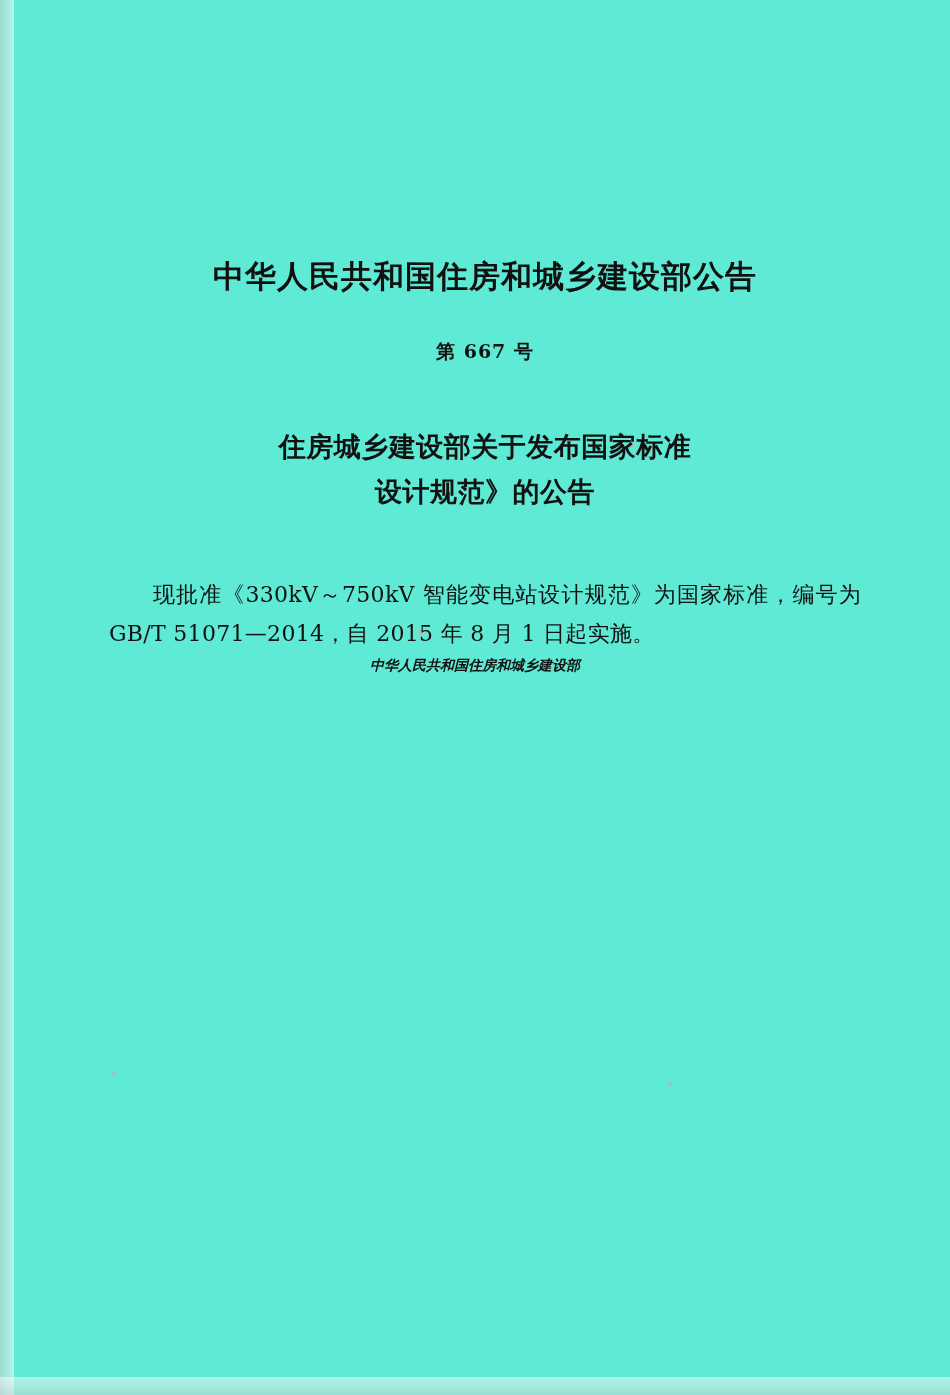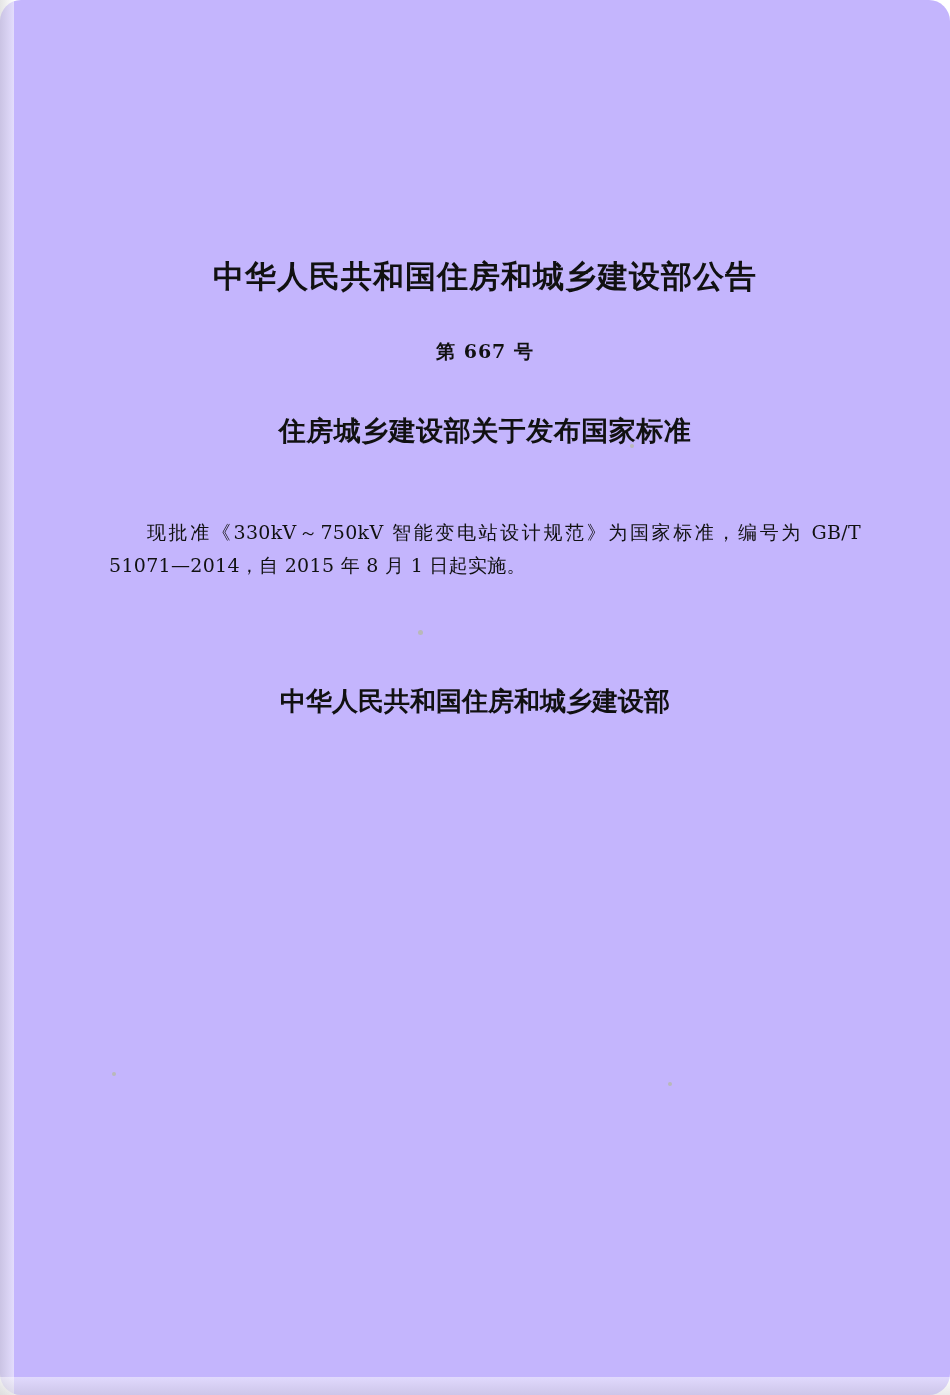--- a/index.html
+++ b/index.html
@@ -14,22 +14,21 @@
     color: #111111;
     position: relative;
     overflow: hidden;
   }
   .page {
     position: absolute;
     left: 0;
     top: 0;
     width: 950px;
     height: 1395px;
-    background: #c4b5fd;
-    border-radius: 21px;
+    background: #5eead4;
   }
   
   .edge-left {
     position: absolute;
     left: 0; top: 0;
     width: 14px; height: 1395px;
     background: linear-gradient(to right, #cfcfcf, #fdfdfd);
     opacity: .55;
   }
   .edge-bottom {
@@ -54,50 +53,50 @@
     line-height: 1.2;
   }
   .announce-number {
     margin-top: 44px;
     text-align: center;
     font-size: 19px;
     font-weight: bold;
     letter-spacing: 1px;
   }
   .subject {
-    margin-top: 44px;
+    margin-top: 60px;
     text-align: center;
     font-size: 27px;
     font-weight: bold;
     line-height: 1.65;
     letter-spacing: 0.5px;
   }
   .subject .line {
     display: block;
   }
   .body-block {
     margin-top: 62px;
-    font-size: 19px;
+    font-size: 22px;
     line-height: 1.75;
     letter-spacing: 0.3px;
     text-align: justify;
     padding-left: 4px;
     padding-right: 4px;
   }
   .body-block p {
     margin: 0;
     text-indent: 2em;
   }
   .signature {
-    margin-top: 95px;
     text-align: center;
-    font-size: 26px;
+    font-size: 14px;
     font-weight: bold;
     line-height: 1.85;
     padding-right: 20px;
+    font-style: italic;
   }
   .signature .sig-line {
     display: block;
   }
   .sig-date {
     letter-spacing: 0.5px;
   }
   .speck {
     position: absolute;
     background: #b9b9b9;
@@ -117,20 +116,21 @@
   <div class="speck" style="left:668px; top:1082px; width:4px; height:4px;"></div>
 
   <div class="content">
 
     <div class="announce-title">中华人民共和国住房和城乡建设部公告</div>
 
     <div class="announce-number">第 667 号</div>
 
     <div class="subject">
       <span class="line">住房城乡建设部关于发布国家标准</span>
+      <span class="line">设计规范》的公告</span>
     </div>
 
     <div class="body-block">
       <p>现批准《330kV～750kV 智能变电站设计规范》为国家标准，编号为 GB/T 51071—2014，自 2015 年 8 月 1 日起实施。</p>
     </div>
 
     <div class="signature">
       <span class="sig-line">中华人民共和国住房和城乡建设部</span>
     </div>
 

